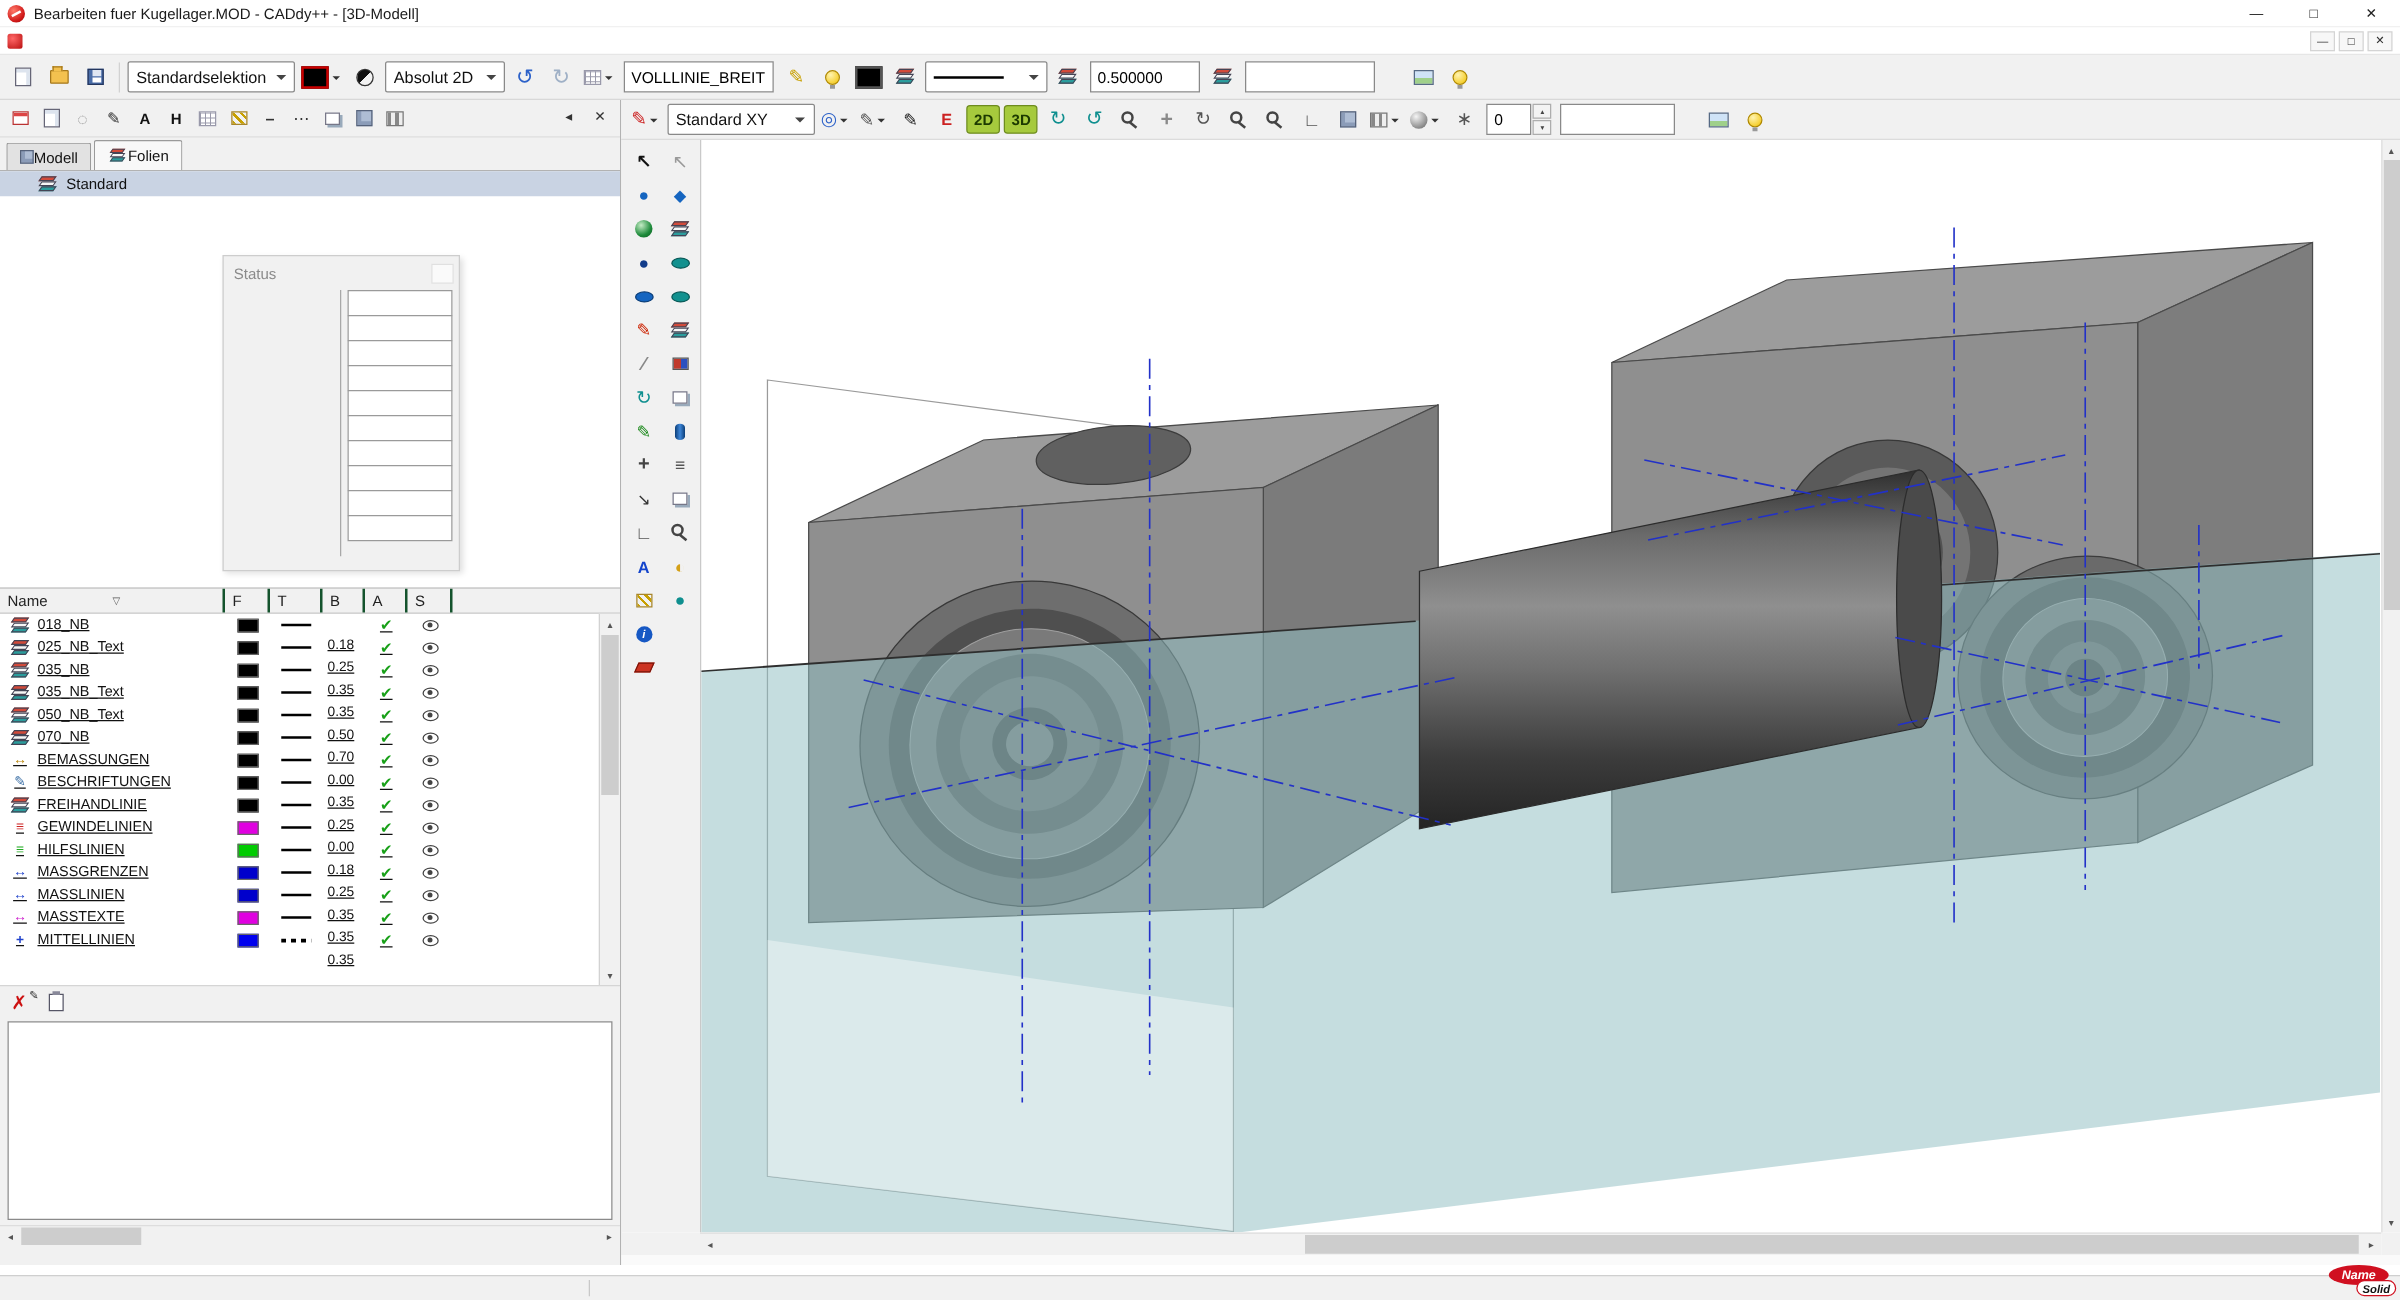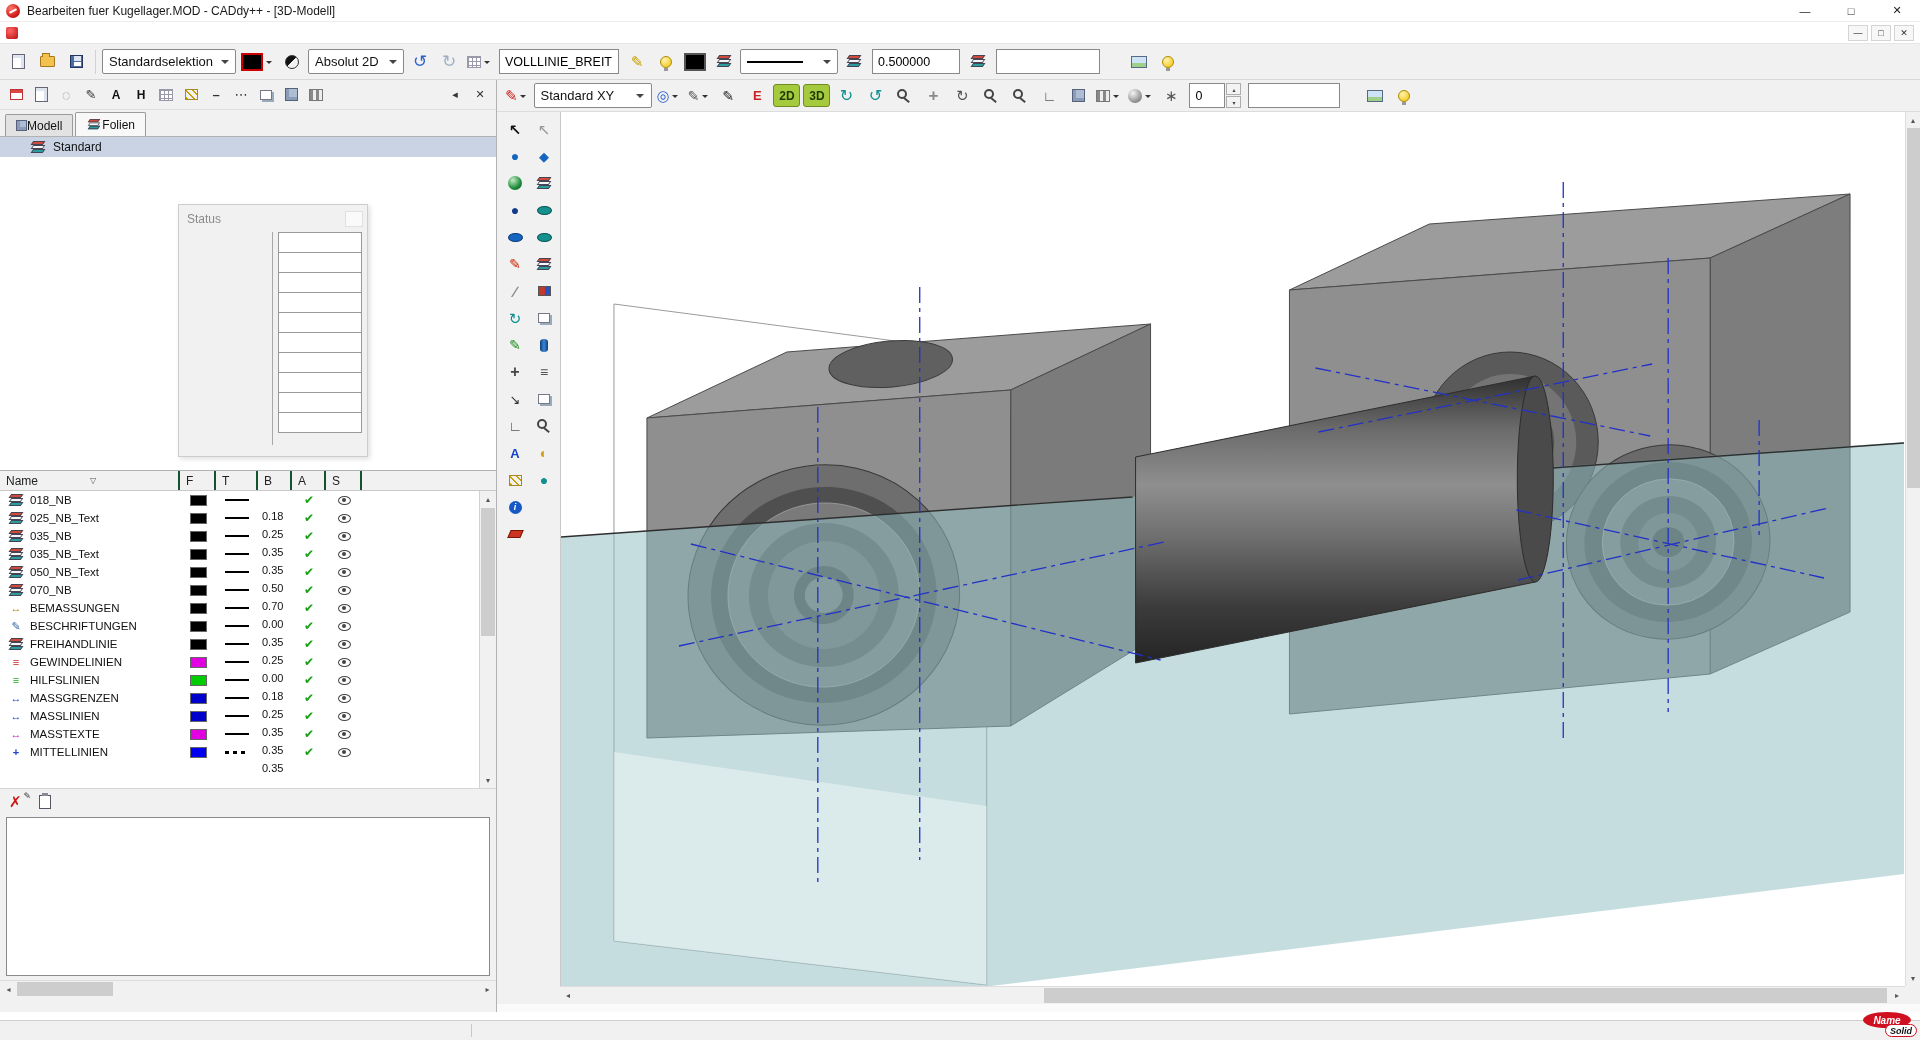--- a/index.html
+++ b/index.html
@@ -102,21 +102,21 @@
   .sp-box:first-child { margin-top:0; }
 
   
   .layer-table { flex:0 0 318px; background:#fff; border-top:1px solid #b2b2b2; position:relative; font-size:12px; }
   .lt-header { height:20px; display:flex; background:#f1f1f1; border-bottom:1px solid #c9c9c9; align-items:center; }
   .lt-h { height:100%; display:flex; align-items:center; padding-left:6px; border-right:2px solid #14532d; font-size:12px; color:#222; }
   .lt-h.name { width:180px; }
   .lt-h.f { width:36px; } .lt-h.t { width:42px; } .lt-h.b { width:34px; } .lt-h.a { width:34px; } .lt-h.s { width:36px; }
   .lt-h.rest { flex:1; border-right:none; }
   .sort-tri { margin-left:52px; font-size:8px; color:#555; }
-  .lt-rows { position:absolute; top:20px; left:0; right:17px; bottom:0; overflow:hidden; }
+  .lt-rows { position:absolute; top:20px; left:0; right:17px; bottom:0; overflow:hidden;text-decoration:underline; }
   .lt-row { height:18px; display:flex; align-items:center; }
   .c-name { width:180px; display:flex; align-items:center; gap:6px; padding-left:8px; }
   .lt-name { font-size:11.5px; white-space:nowrap; }
   .c-f { width:36px; display:flex; justify-content:center; }
   .c-t { width:42px; display:flex; justify-content:center; }
   .c-b { width:34px; font-size:11px; padding-left:4px;margin-top:32px; }
   .c-a { width:34px; display:flex; justify-content:center; }
   .c-s { width:36px; display:flex; justify-content:center; }
   .f-swatch { width:17px; height:11px; border:1px solid #666; display:inline-block; }
   .t-line { width:24px; height:2px; background:#000; }

